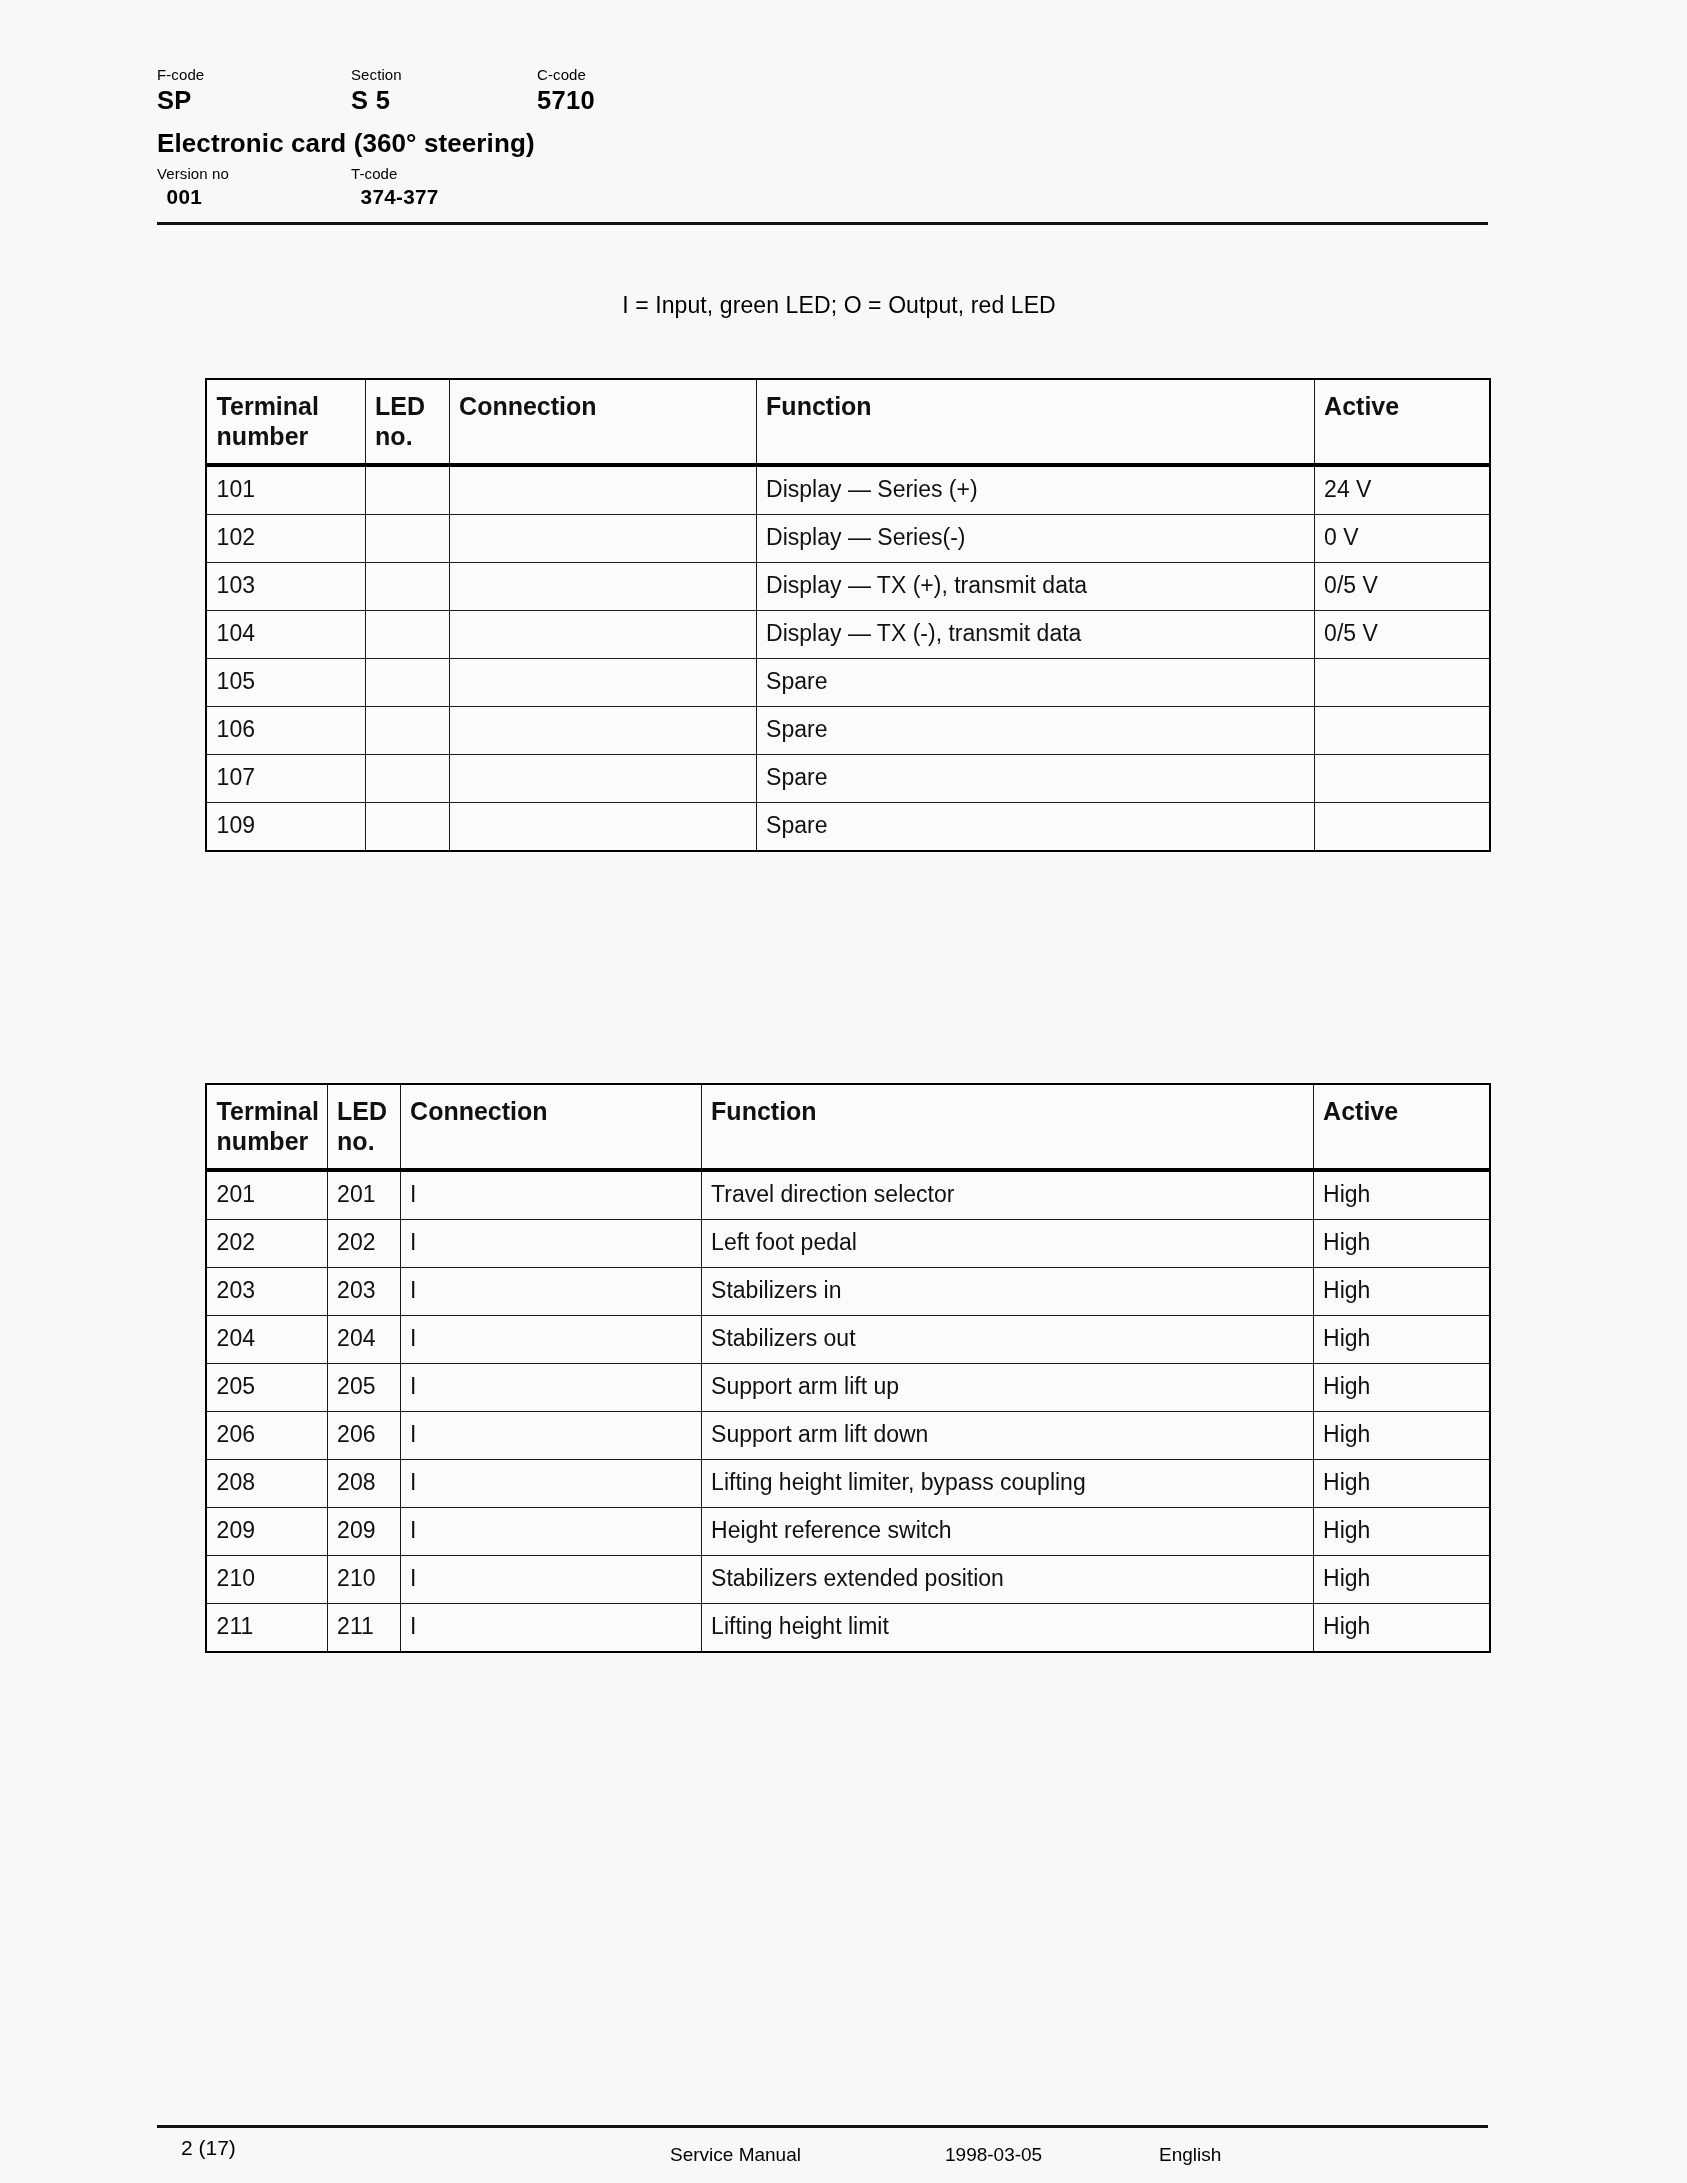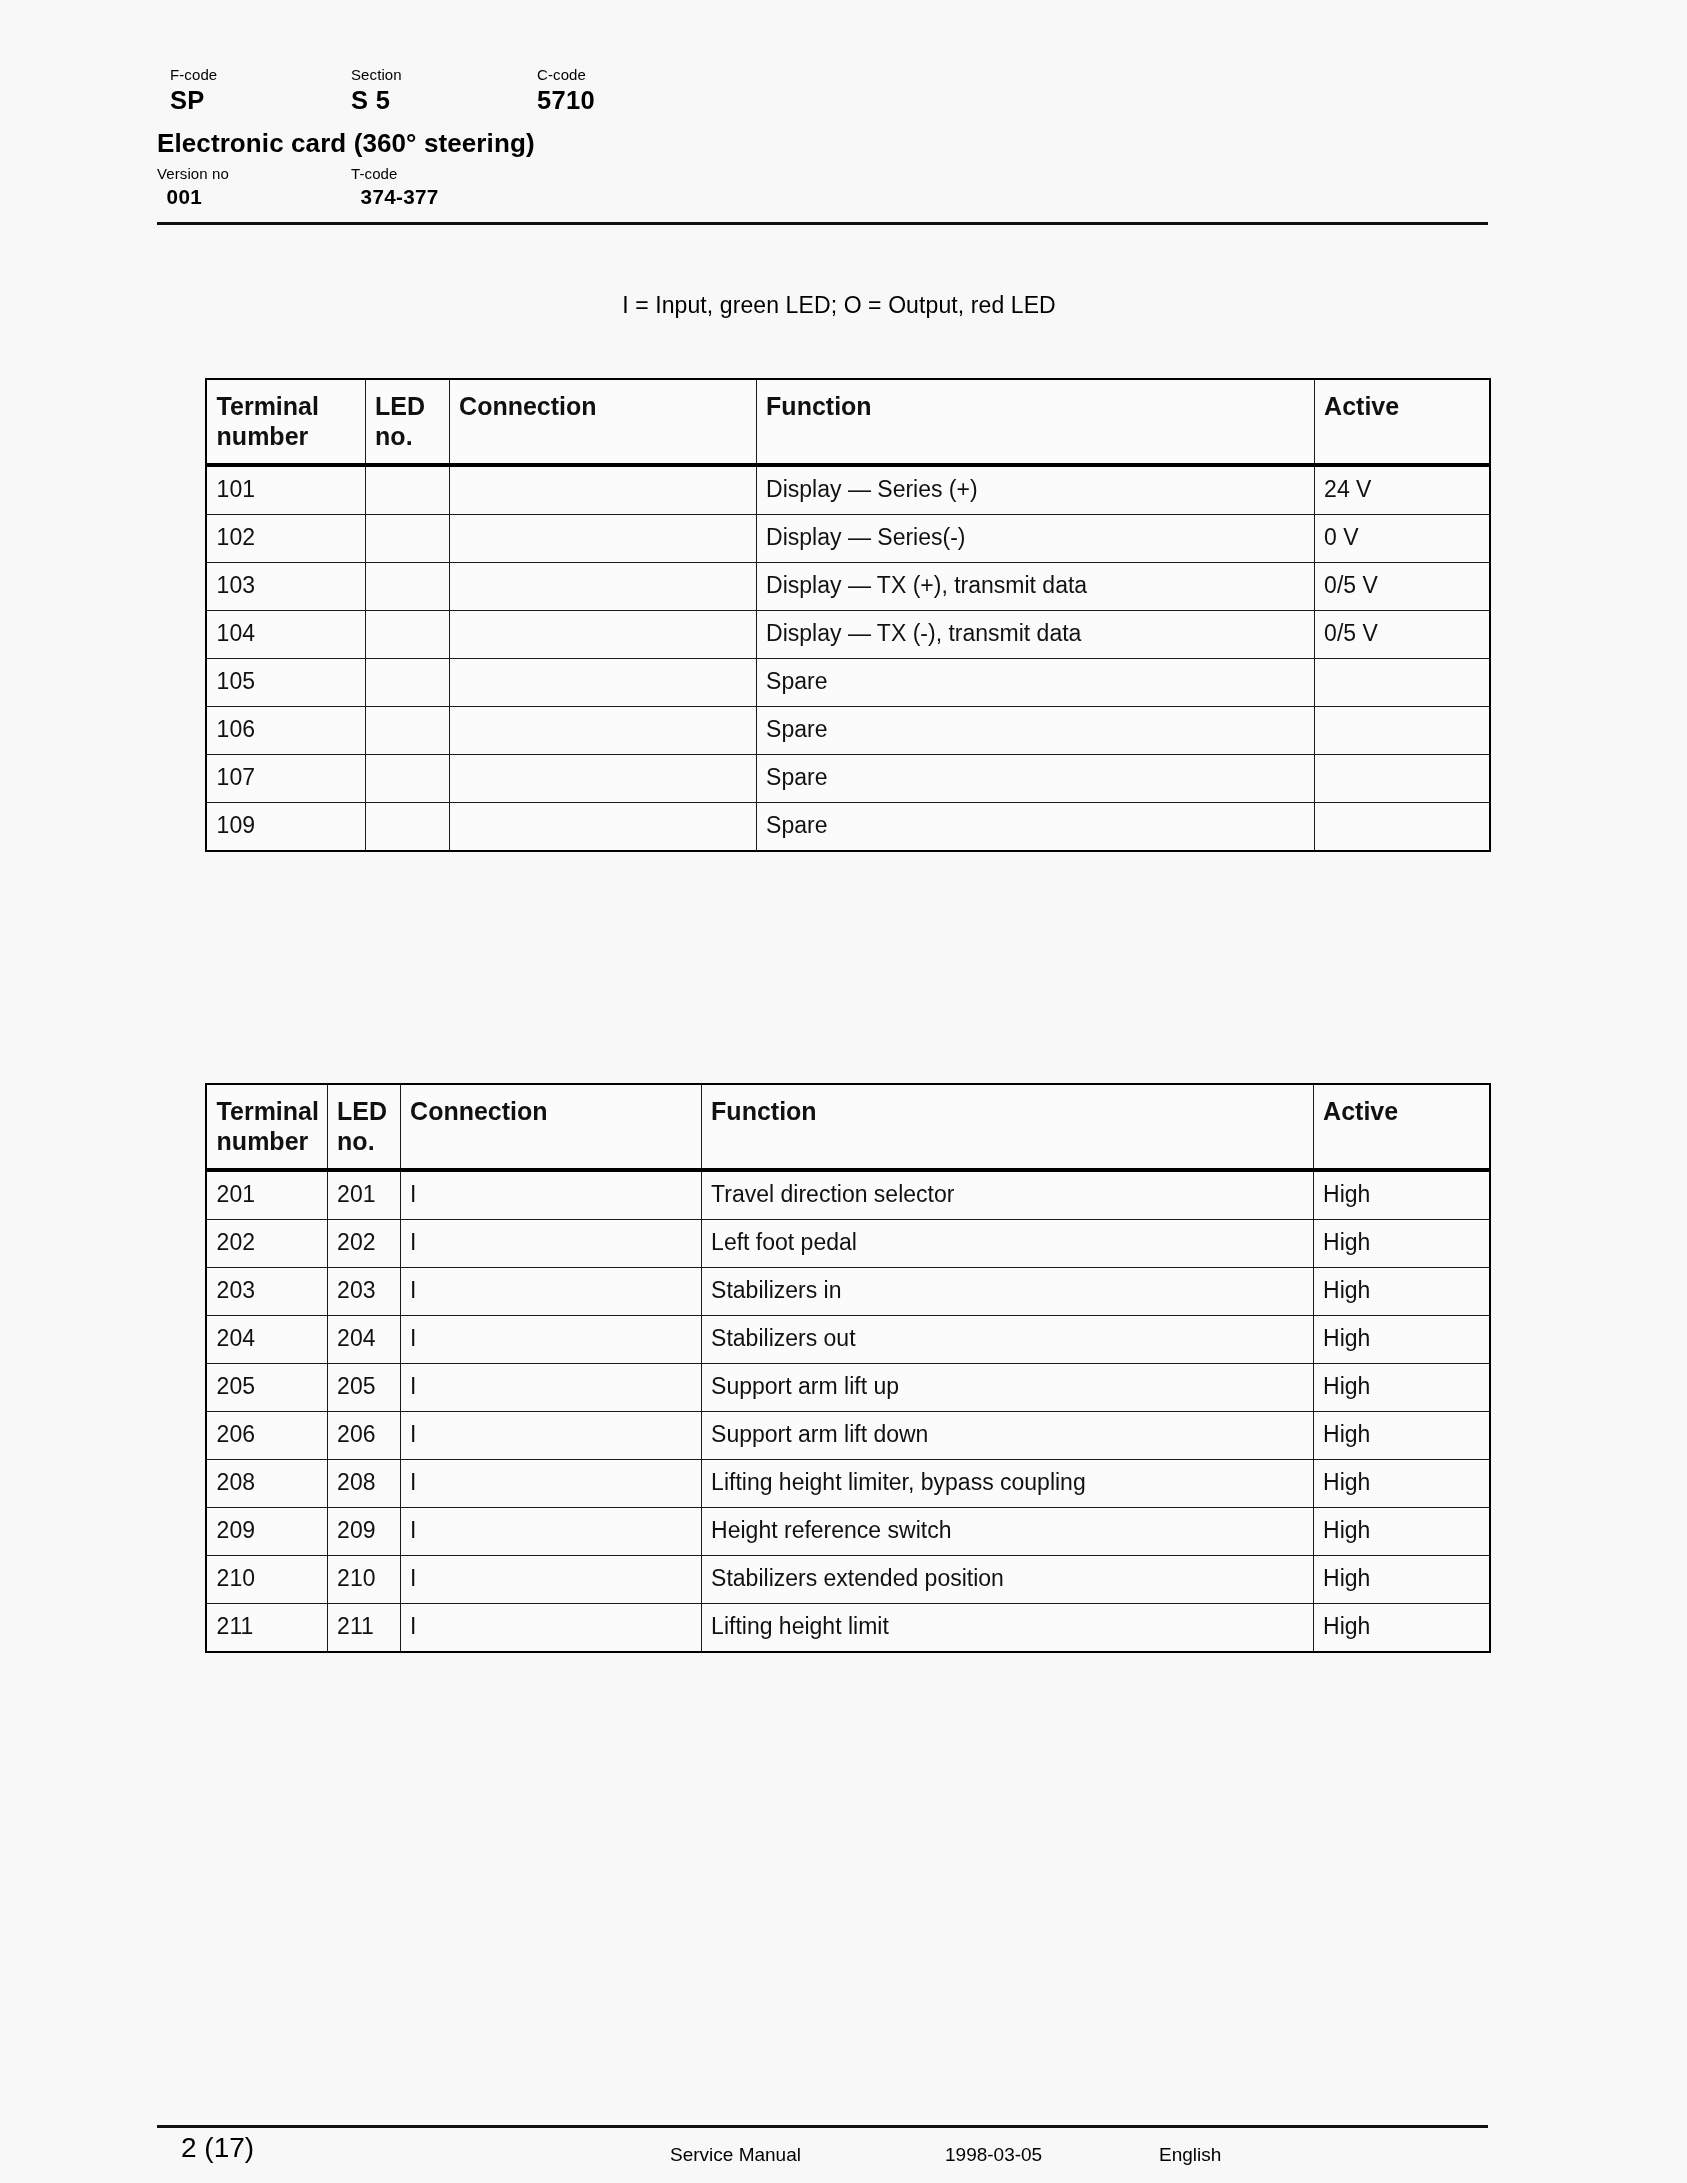--- a/index.html
+++ b/index.html
@@ -25,21 +25,21 @@
     width: 1331px;
   }
   .hdr-row {
     position: relative;
     height: 51px;
   }
   .hdr-field {
     position: absolute;
     top: 0;
   }
-  .hdr-field.f1 { left: 13px; }
+  .hdr-field.f1 { left: 0px; }
   .hdr-field.f2 { left: 194px; }
   .hdr-field.f3 { left: 380px; }
   .hdr-label {
     font-size: 15px;
     line-height: 18px;
     letter-spacing: 0.1px;
     white-space: nowrap;
   }
   .hdr-value {
     font-size: 25.5px;
@@ -174,21 +174,21 @@
     position: absolute;
     left: 157px;
     top: 2135px;
     width: 1331px;
     height: 34px;
   }
   .footer .fpage {
     position: absolute;
     left: 24px;
     top: 0;
-    font-size: 28px;
+    font-size: 21px;
     line-height: 26px;
     white-space: nowrap;
   }
   .footer .fitem {
     position: absolute;
     top: 9px;
     font-size: 19px;
     line-height: 22px;
     white-space: nowrap;
     margin-left: 44px;

